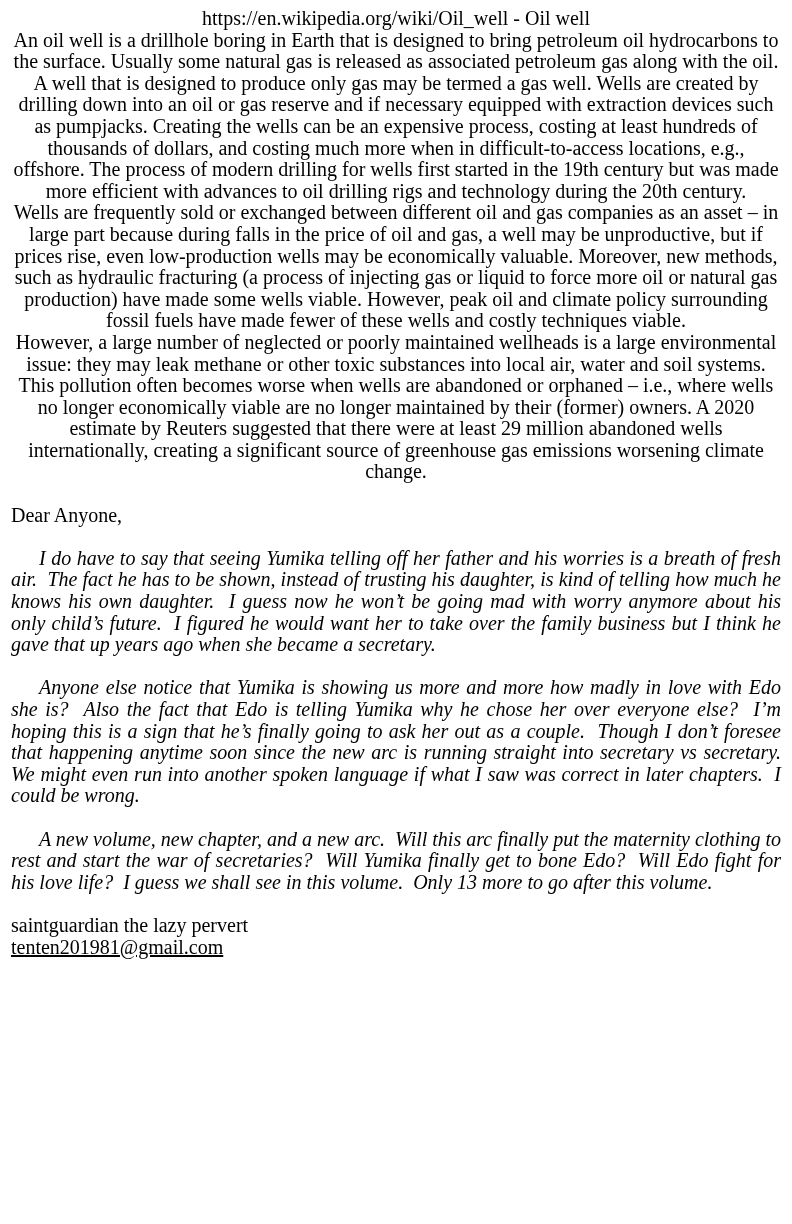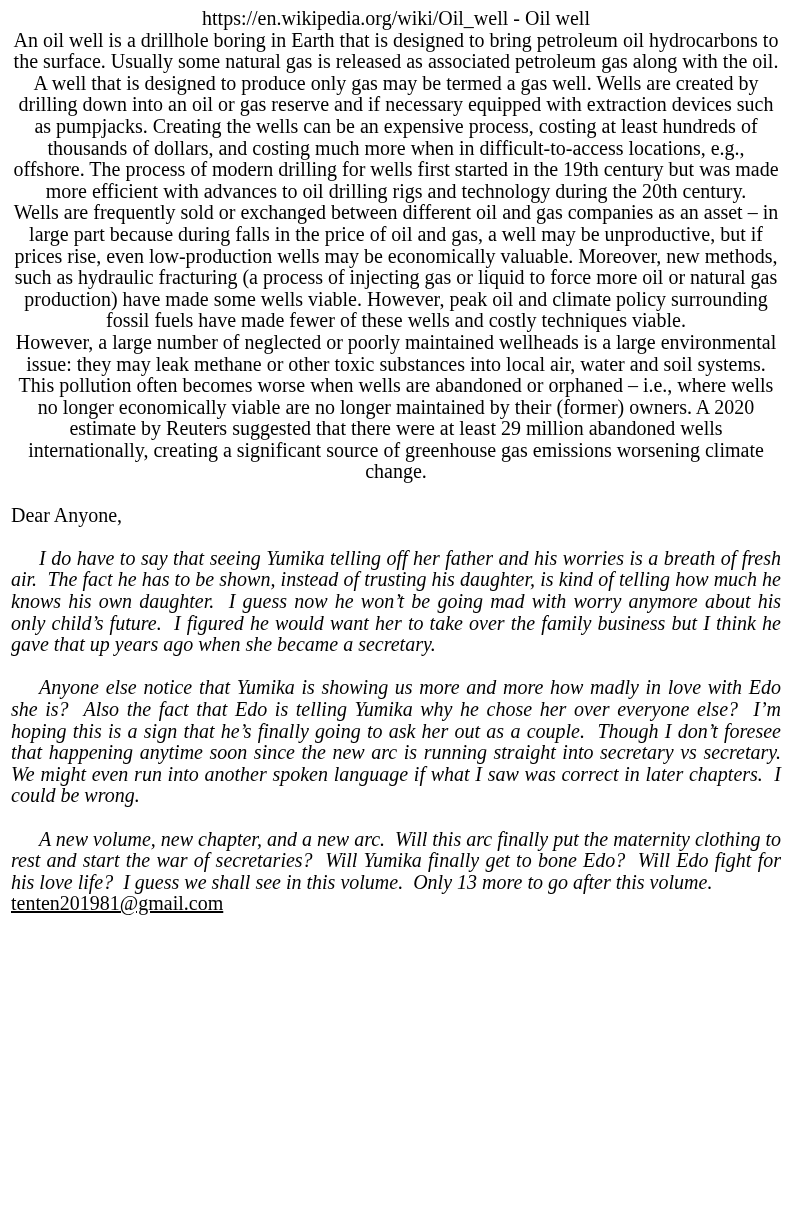--- a/index.html
+++ b/index.html
@@ -64,16 +64,17 @@
     <p>An oil well is a drillhole boring in Earth that is designed to bring petroleum oil hydrocarbons to the surface. Usually some natural gas is released as associated petroleum gas along with the oil. A well that is designed to produce only gas may be termed a gas well. Wells are created by drilling down into an oil or gas reserve and if necessary equipped with extraction devices such as pumpjacks. Creating the wells can be an expensive process, costing at least hundreds of thousands of dollars, and costing much more when in difficult-to-access locations, e.g., offshore. The process of modern drilling for wells first started in the 19th century but was made more efficient with advances to oil drilling rigs and technology during the 20th century.</p>
     <p>Wells are frequently sold or exchanged between different oil and gas companies as an asset – in large part because during falls in the price of oil and gas, a well may be unproductive, but if prices rise, even low-production wells may be economically valuable. Moreover, new methods, such as hydraulic fracturing (a process of injecting gas or liquid to force more oil or natural gas production) have made some wells viable. However, peak oil and climate policy surrounding fossil fuels have made fewer of these wells and costly techniques viable.</p>
     <p>However, a large number of neglected or poorly maintained wellheads is a large environmental issue: they may leak methane or other toxic substances into local air, water and soil systems. This pollution often becomes worse when wells are abandoned or orphaned – i.e., where wells no longer economically viable are no longer maintained by their (former) owners. A 2020 estimate by Reuters suggested that there were at least 29 million abandoned wells internationally, creating a significant source of greenhouse gas emissions worsening climate change.</p>
   </section>
 
   <section class="letter">
     <p class="salutation">Dear Anyone,</p>
     <p class="indent">I do have to say that seeing Yumika telling off her father and his worries is a breath of fresh air.  The fact he has to be shown, instead of trusting his daughter, is kind of telling how much he knows his own daughter.  I guess now he won’t be going mad with worry anymore about his only child’s future.  I figured he would want her to take over the family business but I think he gave that up years ago when she became a secretary.</p>
     <p class="indent">Anyone else notice that Yumika is showing us more and more how madly in love with Edo she is?  Also the fact that Edo is telling Yumika why he chose her over everyone else?  I’m hoping this is a sign that he’s finally going to ask her out as a couple.  Though I don’t foresee that happening anytime soon since the new arc is running straight into secretary vs secretary.  We might even run into another spoken language if what I saw was correct in later chapters.  I could be wrong.</p>
     <p class="indent">A new volume, new chapter, and a new arc.  Will this arc finally put the maternity clothing to rest and start the war of secretaries?  Will Yumika finally get to bone Edo?  Will Edo fight for his love life?  I guess we shall see in this volume.  Only 13 more to go after this volume.</p>
+    <p class="sig-name">saintguardian the lazy pervert</p>
     <p class="email-line">tenten201981@gmail.com</p>
   </section>
 
 </div>
 
 </body></html>

